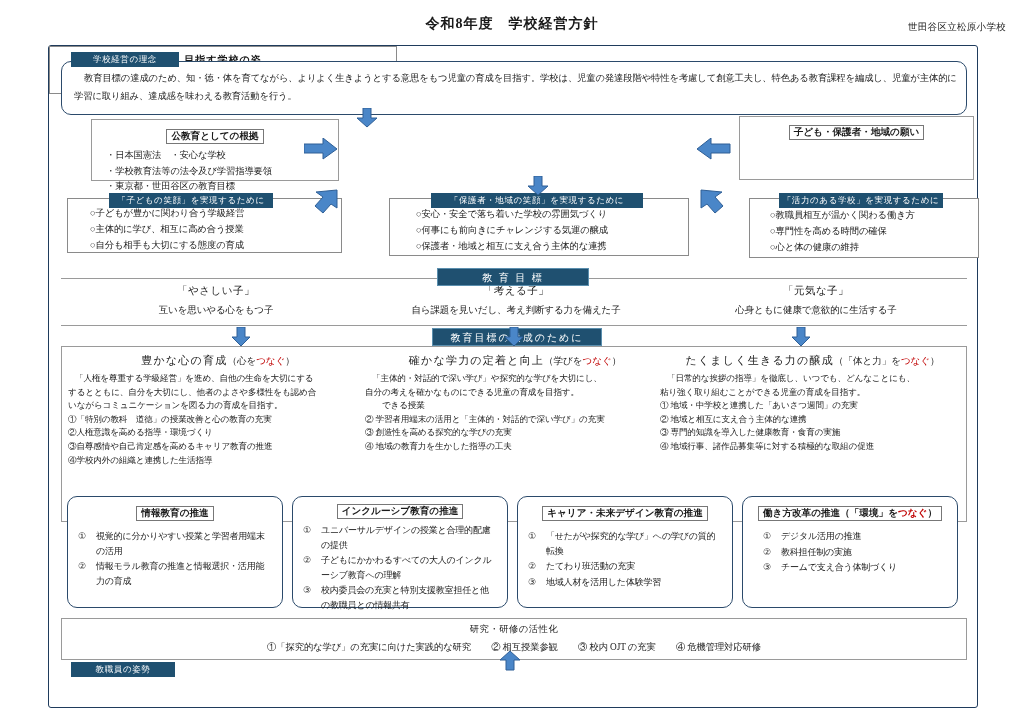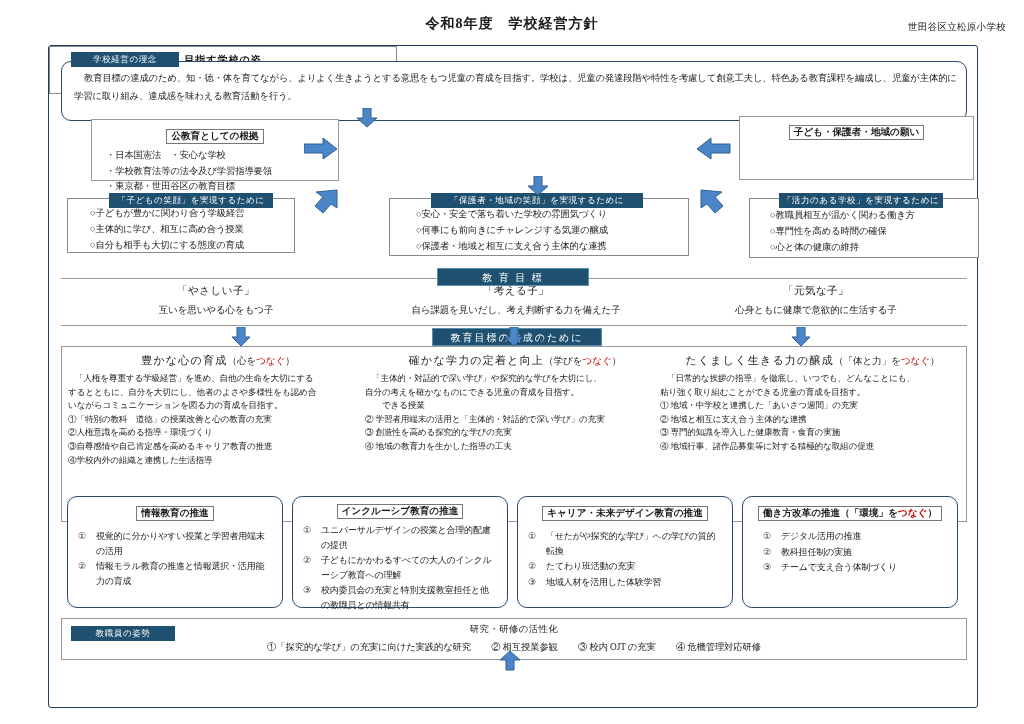--- a/index.html
+++ b/index.html
@@ -77,38 +77,38 @@
     font-weight: bold;
   }
   .ctr { text-align: center; }
   .red { color: #c00000; }
 
   
   .arw { position: absolute; z-index: 5; }
   .arw svg { display: block; }
 
   
-  #intro-box { left: 12px; top: 15px; width: 906px; height: 60px; }
+  #intro-box { left: 12px; top: 15px; width: 906px; height: 54px; }
   #intro-text {
     position: absolute; left: 12px; top: 7px; width: 884px;
     font-size: 9.3px; line-height: 18px; text-indent: 10px;
     letter-spacing: -0.1px;
   }
 
   
   #basis-box   { left: 42px;  top: 73px;  width: 248px; height: 62px; }
   #vision-box  { left: 294px; top: 80px;  width: 348px; height: 48px;
                  border:1px solid #8a8a8a; border-radius:0; }
   #wish-box    { left: 690px; top: 70px;  width: 235px; height: 64px; }
 
   .blist { font-size: 9.3px; line-height: 15.5px; padding-left: 14px; letter-spacing: -0.1px; }
   .olist { font-size: 9.3px; line-height: 16px; padding-left: 22px; letter-spacing: -0.1px; }
 
   
-  #smile-child-box  { left: 18px;  top: 152px; width: 228px; height: 55px; }
+  #smile-child-box  { left: 18px;  top: 152px; width: 275px; height: 55px; }
   #smile-parent-box { left: 340px; top: 152px; width: 300px; height: 58px; }
   #smile-staff-box  { left: 700px; top: 152px; width: 230px; height: 60px; }
 
   
   #goal-band { left: 12px; top: 232px; width: 906px; height: 48px; border-top:1px solid #9a9a9a; border-bottom:1px solid #9a9a9a; border-left:none; border-right:none;}
   .goal-col { position: absolute; top: 5px; text-align: center; }
   .goal-title { font-size: 10.5px; letter-spacing: .5px; }
   .goal-sub   { font-size: 9.5px; margin-top: 6px; letter-spacing: -0.1px; }
 
   
@@ -375,16 +375,16 @@
         <span>④ 危機管理対応研修</span>
       </div>
     </div>
 
     <div class="arw" style="left:450px; top:603px;">
       <svg width="22" height="22" viewBox="0 0 22 22">
           <polygon points="11,2 21,11 15,11 15,21 7,21 7,11 1,11" fill="#4a86c8" stroke="#2f5f96" stroke-width="1"></polygon>
         </svg>
     </div>
 
-    <div class="tab" style="left:22px; top:580px; width:104px;">教職員の姿勢</div>
+    <div class="tab" style="left:22px; top:616px; width:104px;">教職員の姿勢</div>
 
   </div>
 </div>
 
 </body></html>

